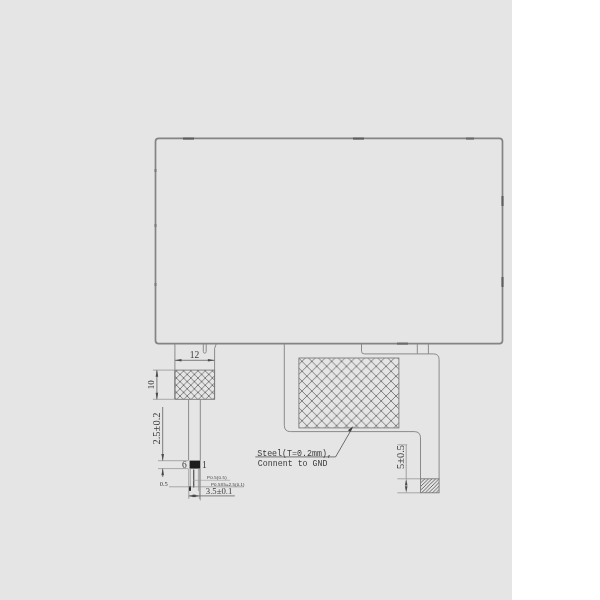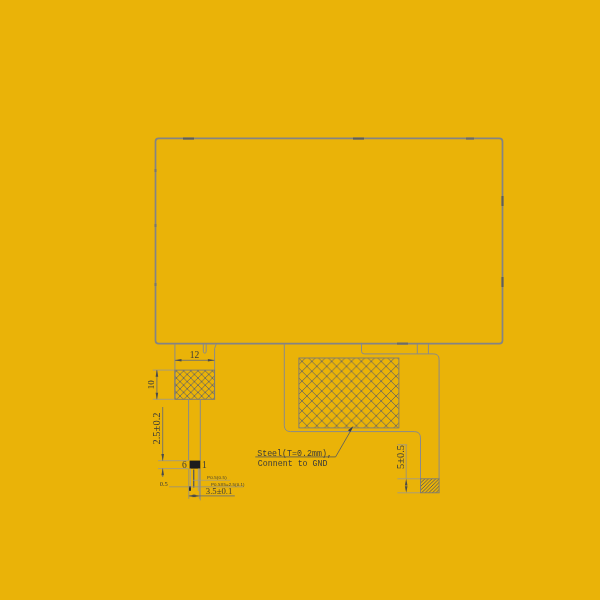--- a/index.html
+++ b/index.html
@@ -1,16 +1,16 @@
 <!DOCTYPE html>
 <html><head>
 <meta charset="utf-8">
 <style>
   html,body{margin:0;padding:0;background:#ffffff;}
-  .page{width:600px;height:600px;position:relative;background:#eab308;overflow:hidden;}
+  .page{width:512px;height:600px;position:relative;background:#e5e5e5;overflow:hidden;}
   svg{position:absolute;left:0;top:0;filter:blur(0.4px);}
   text{font-family:"Liberation Serif", serif;fill:#3a3a3a;}
 </style>
 </head>
 <body>
 <div class="page">
 <svg width="600" height="600" viewBox="0 0 600 600">
 <defs>
 
   <pattern id="xh1" width="7.2" height="7.2" patternUnits="userSpaceOnUse">

